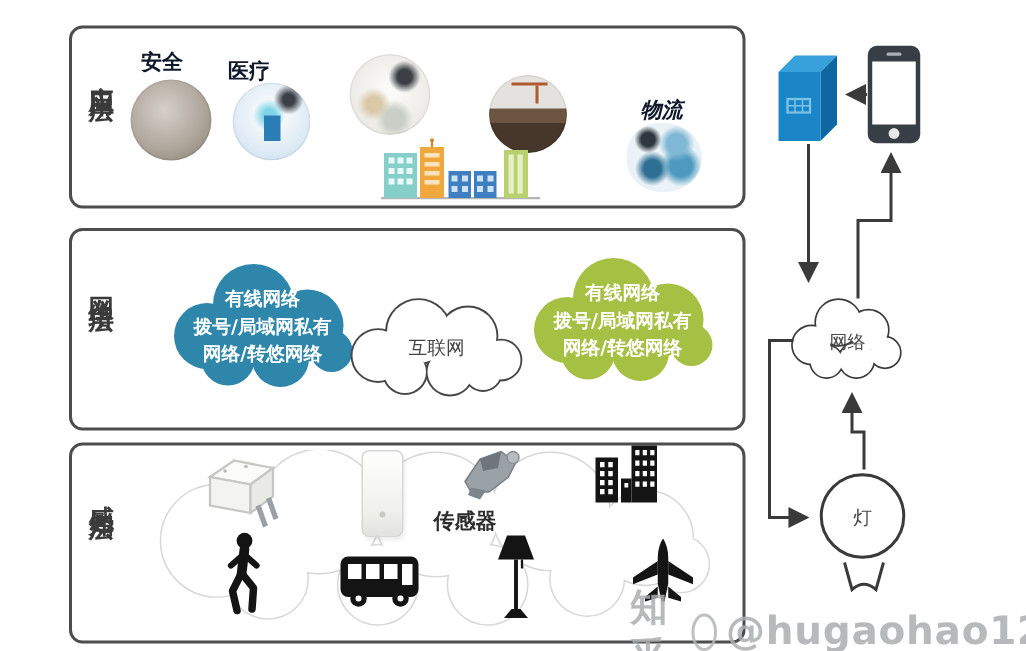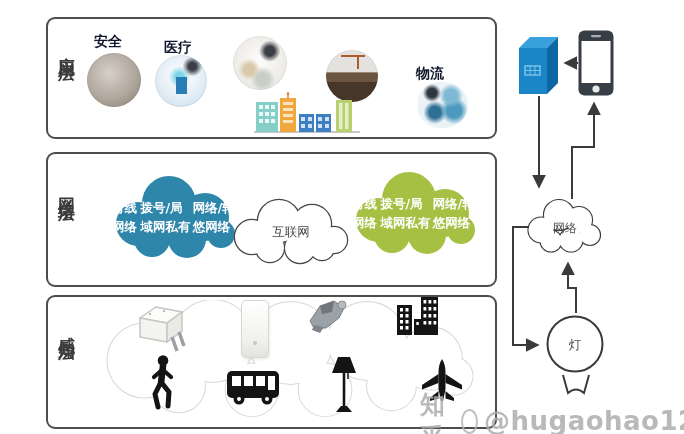--- a/index.html
+++ b/index.html
@@ -16,24 +16,24 @@
   
   .vlabel{position:absolute;writing-mode:vertical-rl;text-orientation:upright;
           font-size:17px;font-weight:bold;color:#3b3b3b;letter-spacing:4px;line-height:1;}
   #lbl-app{left:58px;top:44px;}
   #lbl-net{left:58px;top:184px;}
   #lbl-per{left:58px;top:323px;}
 
   
   .applabel{position:absolute;font-size:14px;font-weight:bold;color:#0f172a;text-align:center;}
   #lab-sec{left:82px;top:33px;width:52px;}
-  #lab-med{left:148px;top:39px;width:60px;}
+  #lab-med{left:136px;top:39px;width:60px;}
   #lab-home{left:232px;top:32px;width:52px;margin-top:20px;}
   #lab-city{left:318px;top:32px;width:68px;}
-  #lab-logi{left:401px;top:65px;width:58px;}
+  #lab-logi{left:412px;top:65px;width:58px;font-style:italic;}
 
   .circ{position:absolute;border-radius:50%;box-shadow:inset 0 0 0 1px rgba(0,0,0,.06);}
   #img-sec{left:87px;top:53px;width:54px;height:54px;
     background:radial-gradient(circle at 42% 38%,#d6d0c9,#b0a79d 55%,#837a70);}
   #img-med{left:155px;top:55px;width:52px;height:52px;background:
     linear-gradient(#2b7db5,#2b7db5) 50% 62%/11px 17px no-repeat,
     radial-gradient(circle at 47% 42%,rgba(120,210,230,.95) 0 10%,rgba(120,210,230,0) 26%),
     radial-gradient(circle at 72% 22%,#3a3f46 0 7%,rgba(58,63,70,0) 18%),
     radial-gradient(circle at 50% 40%,#ffffff,#ddeaf4 65%,#c3d9e8);}
   #img-home{left:233px;top:36px;width:54px;height:54px;background:
@@ -53,21 +53,21 @@
     radial-gradient(circle at 34% 66%,#2e6f94 0 13%,rgba(46,111,148,0) 26%),
     radial-gradient(circle at 50% 50%,#f2f7fa,#e8f1f6 80%,#dfeaf1);}
   #bld-color{left:252px;top:92px;width:110px;height:42px;}
 
   
   .cloudwrap{position:absolute;}
   #cloud-blue{left:112px;top:170px;width:126px;height:92px;}
   #cloud-green{left:352px;top:166px;width:126px;height:92px;}
   #cloud-white{left:226px;top:192px;width:130px;height:76px;}
   .cloudwrap svg{position:absolute;left:0;top:0;width:100%;height:100%;}
-  .cloudtxt{position:absolute;inset:0;display:flex;flex-direction:row;justify-content:center;
+  .cloudtxt{position:absolute;inset:0;display:flex;flex-direction:column;justify-content:center;
     align-items:center;font-weight:bold;font-size:12.5px;color:#fff;line-height:1.5;padding-top:4px;}
   .cloudtxt.dark{color:#454545;font-weight:normal;}
 
   
   #bigcloud{left:86px;top:300px;width:404px;height:122px;}
   #icon-plug{left:134px;top:302px;width:54px;height:50px;}
   #icon-motion{left:241px;top:300px;width:26px;height:56px;border-radius:5px;
     background:linear-gradient(180deg,#ffffff,#f0f0ec 70%,#e2e2de);
     border:1px solid #d6d6d2;box-shadow:1px 2px 3px rgba(0,0,0,.07);}
   .motion-dot{position:absolute;left:11px;top:40px;width:4px;height:4px;border-radius:50%;background:#c8c8c2;}
@@ -258,20 +258,21 @@
     <div class="motion-dot"></div>
   </div>
 
   <svg class="abs" id="icon-metal" viewBox="0 0 44 38">
     <polygon points="4,24 14,9 28,4 38,11 33,21 20,31 8,31" fill="#9aa1a7" stroke="#787f86" stroke-width="1"></polygon>
     <polygon points="14,9 28,4 26,15 16,17" fill="#6e757b"></polygon>
     <circle cx="36" cy="8" r="4" fill="#b7bcc0" stroke="#8a9096" stroke-width="1"></circle>
     <polygon points="8,28 18,30 14,36 6,33" fill="#7e858b"></polygon>
   </svg>
 
+  <div class="abs" id="lab-sensor">传感器</div>
 
   <svg class="abs" id="icon-bbld" viewBox="0 0 48 42">
     <g fill="#141414">
       <rect x="3" y="11" width="15" height="30"></rect>
         <rect x="27" y="3" width="17" height="38"></rect>
         <rect x="20" y="25" width="7" height="16"></rect>
     </g>
     <g fill="#fff">
       <rect x="6" y="14" width="3" height="3.5"></rect>
         <rect x="11.5" y="14" width="3" height="3.5"></rect>

